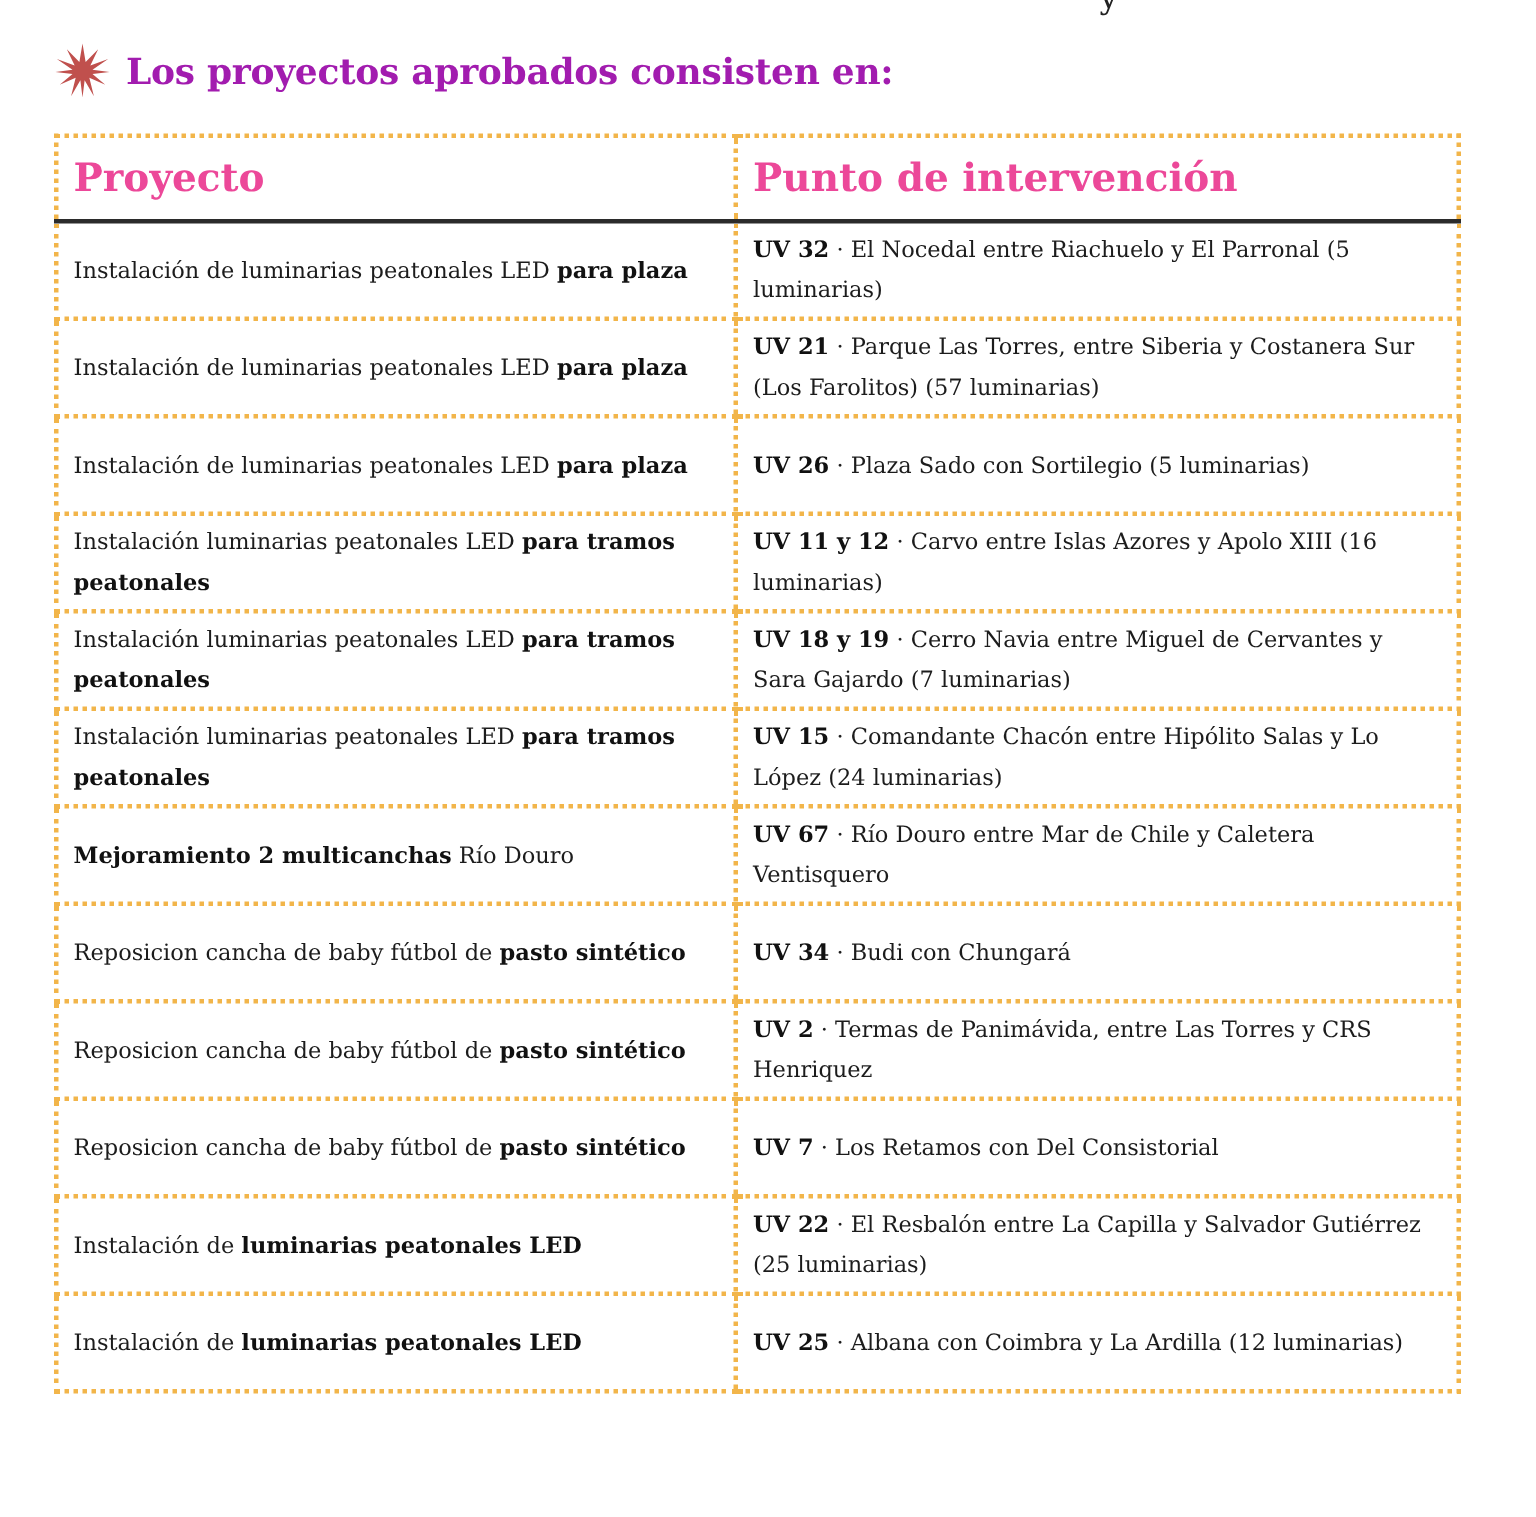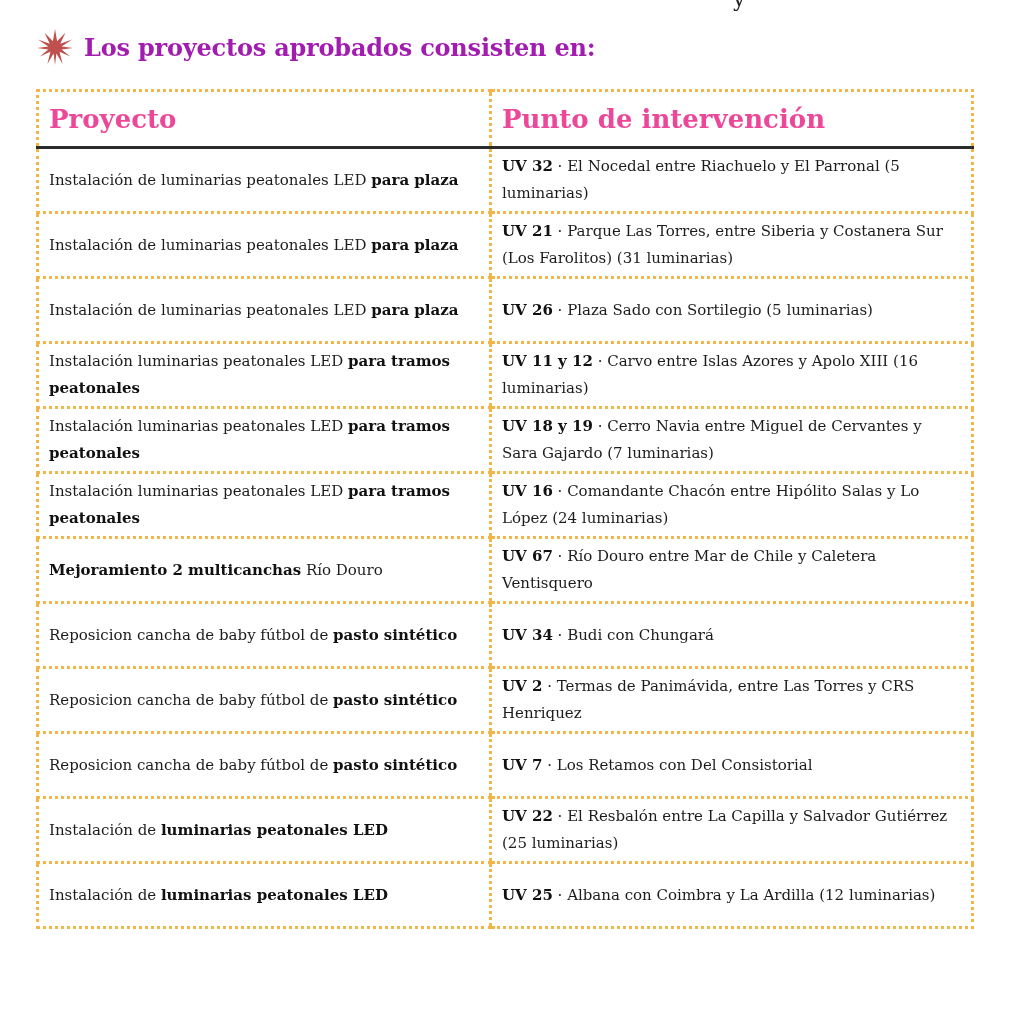--- a/index.html
+++ b/index.html
@@ -40,37 +40,37 @@
         <th>Punto de intervención</th>
       </tr>
     </thead>
     <tbody id="tbody">
         <tr>
           <td><span>Instalación de luminarias peatonales LED </span><b>para plaza</b></td>
           <td><b>UV 32</b><span> · El Nocedal entre Riachuelo y El Parronal (5 luminarias)</span></td>
         </tr>
         <tr>
           <td><span>Instalación de luminarias peatonales LED </span><b>para plaza</b></td>
-          <td><b>UV 21</b><span> · Parque Las Torres, entre Siberia y Costanera Sur (Los Farolitos) (31 luminarias)</span></td>
+          <td><b>UV 21</b><span> · Parque Las Torres, entre Siberia y Costanera Sur (Los Farolitos) (57 luminarias)</span></td>
         </tr>
         <tr>
           <td><span>Instalación de luminarias peatonales LED </span><b>para plaza</b></td>
           <td><b>UV 26</b><span> · Plaza Sado con Sortilegio (5 luminarias)</span></td>
         </tr>
         <tr>
           <td><span>Instalación luminarias peatonales LED </span><b>para tramos peatonales</b></td>
           <td><b>UV 11 y 12</b><span> · Carvo entre Islas Azores y Apolo XIII (16 luminarias)</span></td>
         </tr>
         <tr>
           <td><span>Instalación luminarias peatonales LED </span><b>para tramos peatonales</b></td>
           <td><b>UV 18 y 19</b><span> · Cerro Navia entre Miguel de Cervantes y Sara Gajardo (7 luminarias)</span></td>
         </tr>
         <tr>
           <td><span>Instalación luminarias peatonales LED </span><b>para tramos peatonales</b></td>
-          <td><b>UV 16</b><span> · Comandante Chacón entre Hipólito Salas y Lo López (24 luminarias)</span></td>
+          <td><b>UV 15</b><span> · Comandante Chacón entre Hipólito Salas y Lo López (24 luminarias)</span></td>
         </tr>
         <tr>
           <td><b>Mejoramiento 2 multicanchas</b><span> Río Douro</span></td>
           <td><b>UV 67</b><span> · Río Douro entre Mar de Chile y Caletera Ventisquero</span></td>
         </tr>
         <tr>
           <td><span>Reposicion cancha de baby fútbol de </span><b>pasto sintético</b></td>
           <td><b>UV 34</b><span> · Budi con Chungará</span></td>
         </tr>
         <tr>

